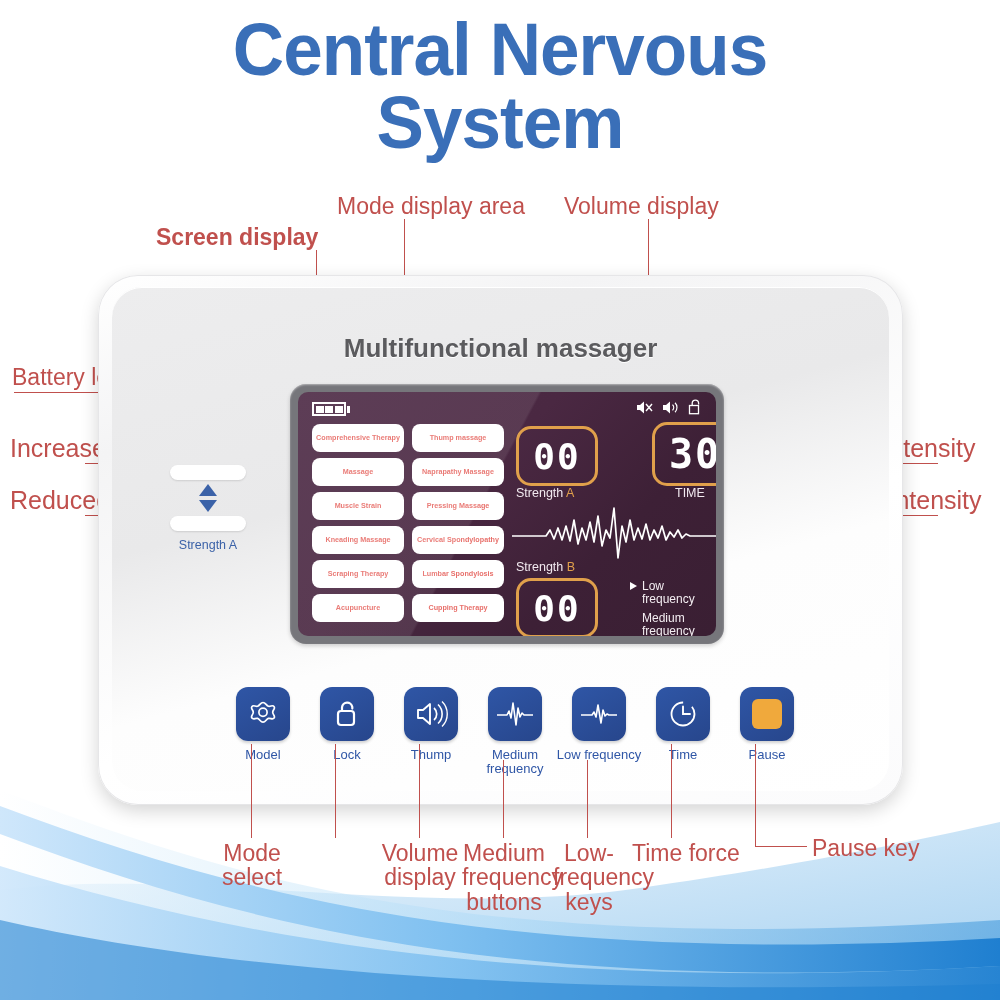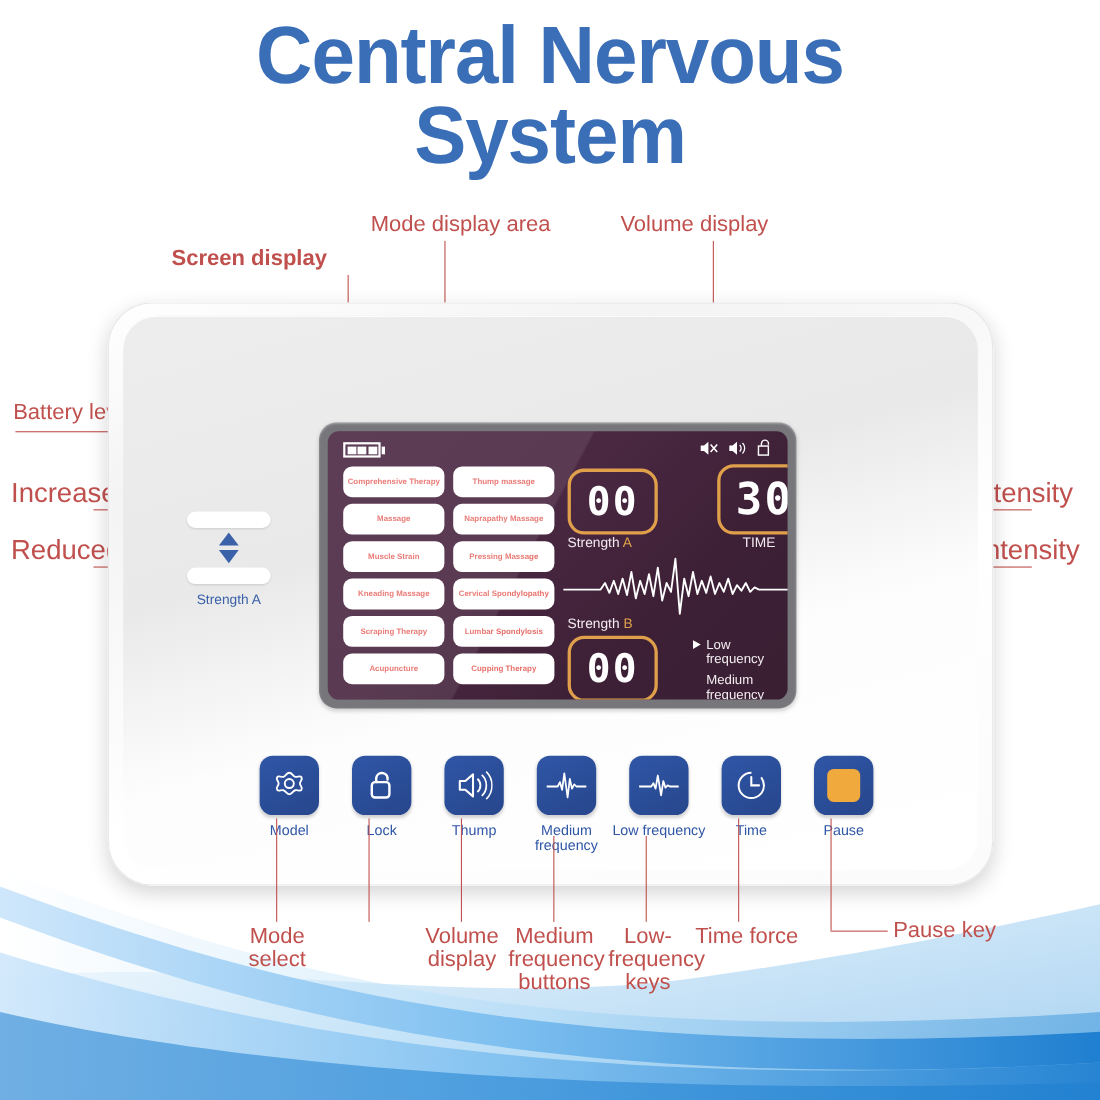--- a/index.html
+++ b/index.html
@@ -18,21 +18,21 @@
     position:absolute;left:0;top:14px;width:1000px;text-align:center;
     color:#3A6FB8;font-weight:bold;font-size:74px;line-height:0.98;
     letter-spacing:-1px;
     font-family:"Liberation Sans", sans-serif;
     transform:scaleX(0.96);transform-origin:center top;
   }
   .headline .l2{display:block;}
 
   
   .anno{
-    position:absolute;color:#C0504D;font-size:20px;line-height:1.06;
+    position:absolute;color:#C0504D;font-size:23px;line-height:1.06;
     font-family:"Liberation Sans", sans-serif;white-space:nowrap;
   }
   .anno.wrap{white-space:normal;text-align:center;}
   .leader{position:absolute;background:#C0504D;}
   .leader.v{width:1px;}
   .leader.h{height:1px;}
 
   
   .device{
     position:absolute;left:98px;top:275px;width:805px;height:530px;
@@ -185,20 +185,21 @@
   <div class="leader h" style="left:85px;top:515px;width:105px;"></div>
 
   <div class="anno" style="left:767px;top:435px;font-size:25px;">Increased intensity</div>
   <div class="leader h" style="left:828px;top:463px;width:110px;"></div>
   <div class="anno" style="left:762px;top:487px;font-size:25px;">Decreased intensity</div>
   <div class="leader h" style="left:828px;top:515px;width:110px;"></div>
 
   <div class="device">
     <div class="device-inner">
 
+      <div class="device-title">Multifunctional massager</div>
 
       <div class="screen-bezel">
         <div class="screen">
 
           <div class="battery">
             <div class="body">
               <div class="cell"></div>
                 <div class="cell"></div>
                 <div class="cell"></div>
             </div>

